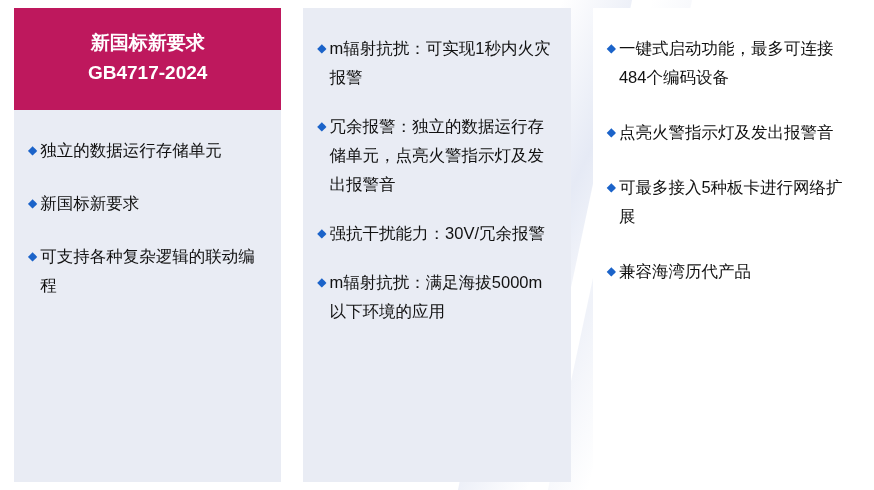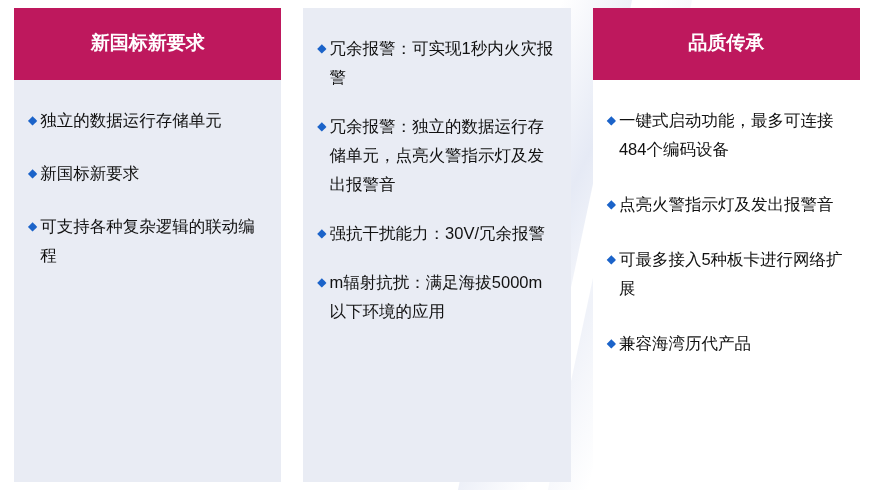--- a/index.html
+++ b/index.html
@@ -95,20 +95,21 @@
 </head>
 <body>
 
 <div class="slide">
   <div class="bg-stripe s1"></div>
   <div class="bg-stripe s2"></div>
 
   <div class="column col-1">
     <div class="col-head">
       <span>新国标新要求</span>
+      <span class="l2">GB4717-2024</span>
     </div>
     <div class="col-body">
       <div class="bullet-item">
         <span class="bullet-mark">◆</span>
         <span class="bullet-text">独立的数据运行存储单元</span>
       </div>
       <div class="bullet-item">
         <span class="bullet-mark">◆</span>
         <span class="bullet-text">新国标新要求</span>
       </div>
@@ -116,42 +117,38 @@
         <span class="bullet-mark">◆</span>
         <span class="bullet-text">可支持各种复杂逻辑的联动编程</span>
       </div>
     </div>
   </div>
 
   <div class="column col-2">
     <div class="col-body">
       <div class="bullet-item">
         <span class="bullet-mark">◆</span>
-        <span class="bullet-text">冗余报警：可实现1秒内火灾报警</span>
+        <span class="bullet-text">m辐射抗扰：可实现1秒内火灾报警</span>
       </div>
       <div class="bullet-item">
         <span class="bullet-mark">◆</span>
         <span class="bullet-text">冗余报警：独立的数据运行存储单元，点亮火警指示灯及发出报警音</span>
       </div>
       <div class="bullet-item">
         <span class="bullet-mark">◆</span>
         <span class="bullet-text">强抗干扰能力：30V/冗余报警</span>
       </div>
       <div class="bullet-item">
         <span class="bullet-mark">◆</span>
         <span class="bullet-text">m辐射抗扰：满足海拔5000m以下环境的应用</span>
       </div>
     </div>
   </div>
 
   <div class="column col-3">
-    <div class="col-head">
-      <span>品质传承</span>
-      <span class="l2"></span>
-    </div>
     <div class="col-body plain">
       <div class="bullet-item">
         <span class="bullet-mark">◆</span>
         <span class="bullet-text">一键式启动功能，最多可连接484个编码设备</span>
       </div>
       <div class="bullet-item">
         <span class="bullet-mark">◆</span>
         <span class="bullet-text">点亮火警指示灯及发出报警音</span>
       </div>
       <div class="bullet-item">

